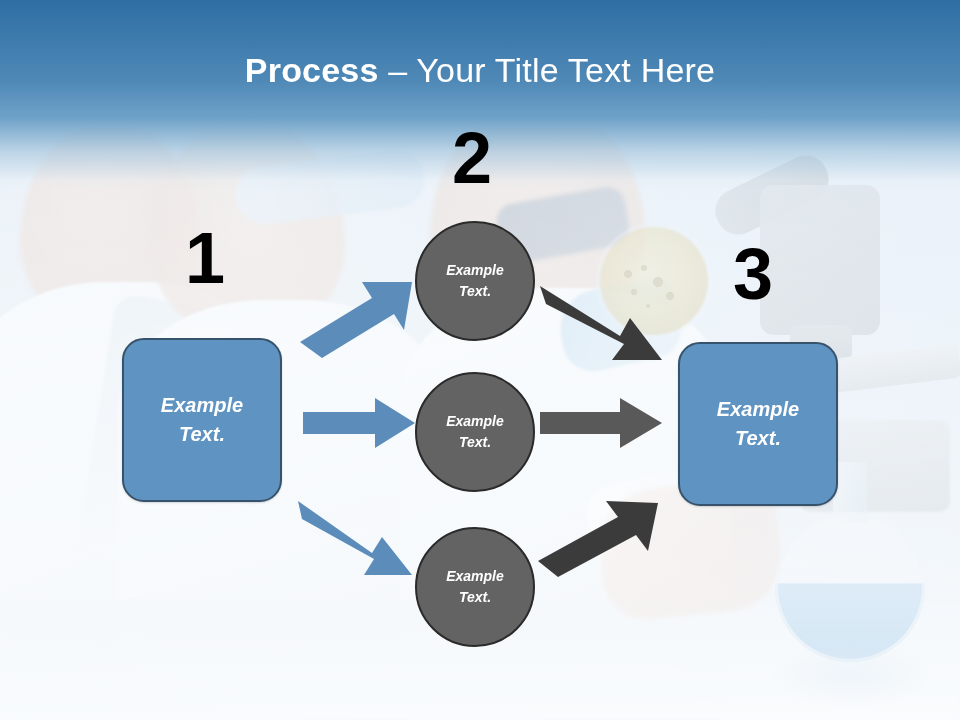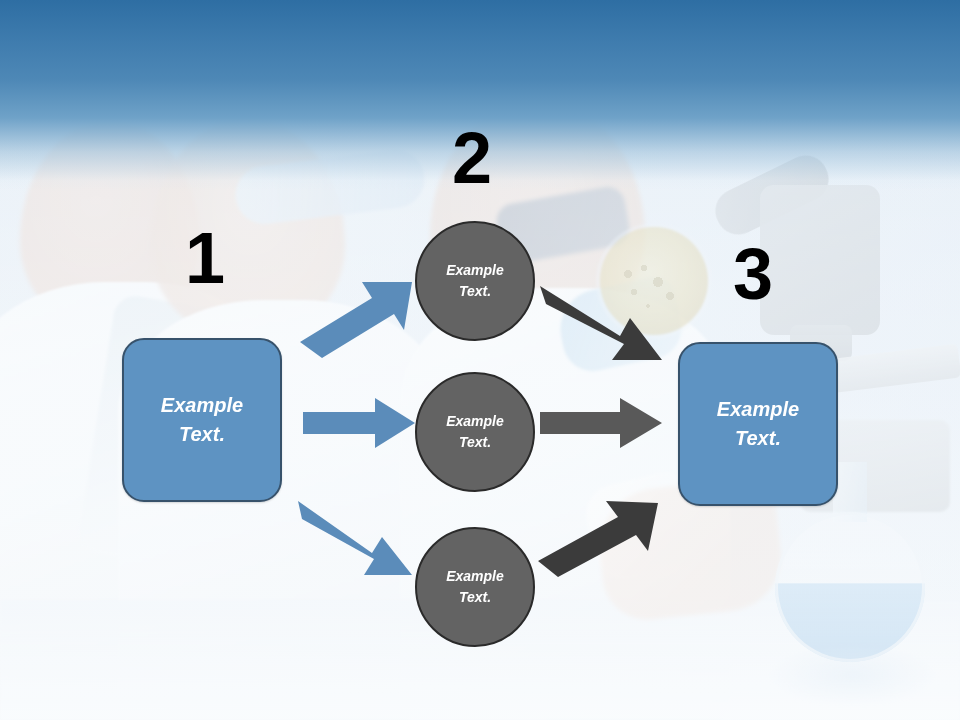--- a/index.html
+++ b/index.html
@@ -261,20 +261,23 @@
 
     <div class="flask-neck"></div>
     <div class="flask-bulb"></div>
     <div class="flask-shadow"></div>
 
     <div class="bg-tint"></div>
     <div class="bg-wash"></div>
   </div>
 
   <div class="header-band"></div>
+  <div class="slide-title">
+    <span class="t-bold">Process</span><span> – Your Title Text Here</span>
+  </div>
 
   <div class="step-num" id="num1">1</div>
   <div class="step-num" id="num2">2</div>
   <div class="step-num" id="num3">3</div>
 
   <div class="box" id="box-left">
     <div>
       <span class="step-label">Example</span>
       <span class="step-label">Text.</span>
     </div>

